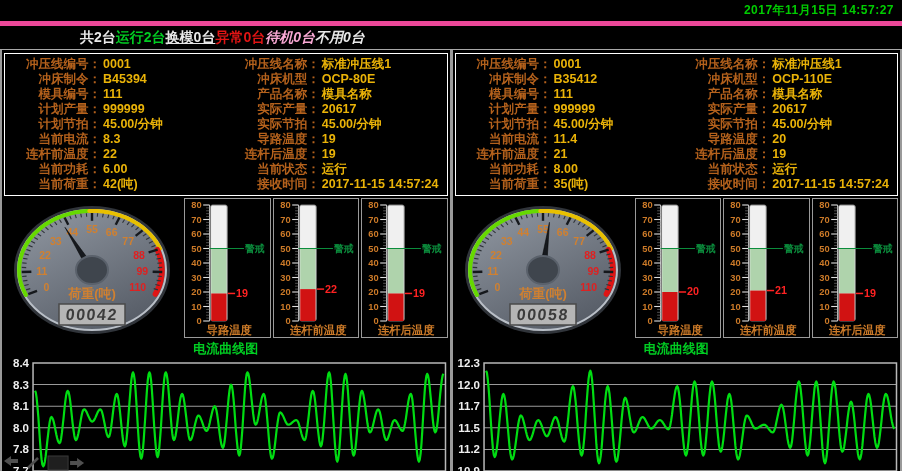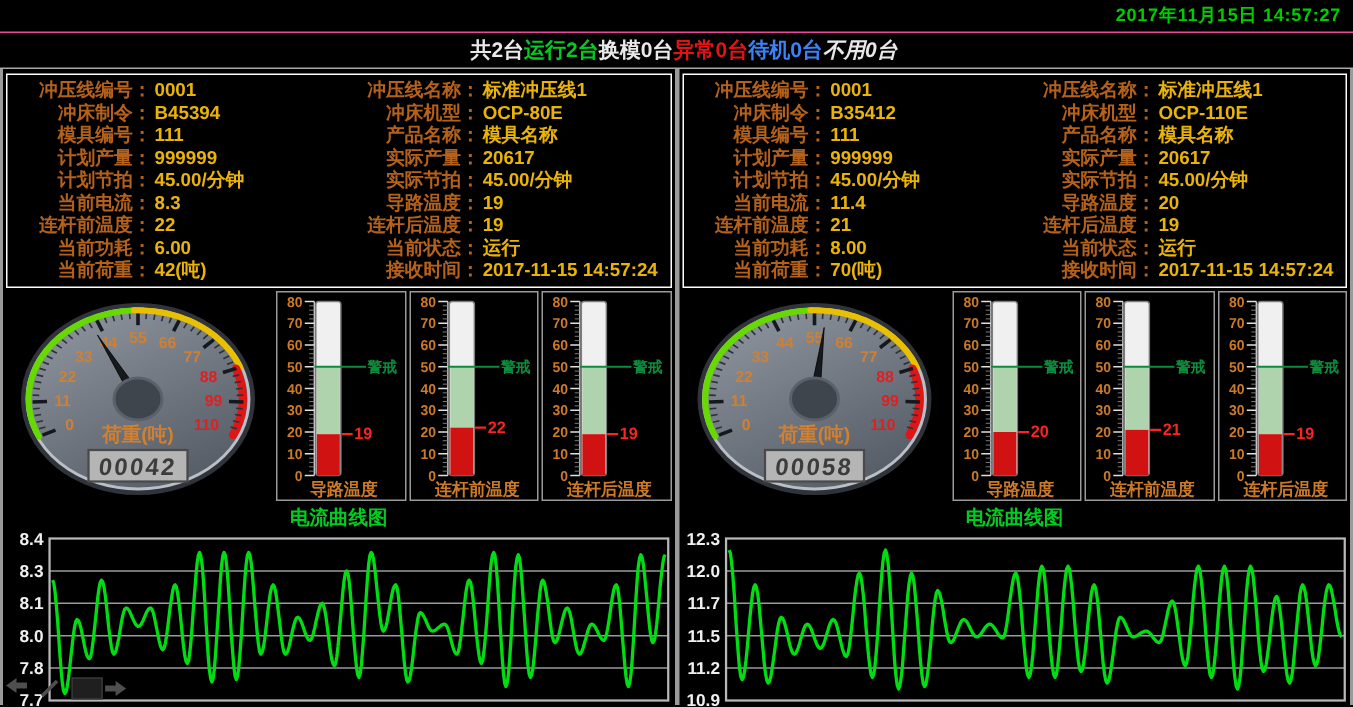--- a/index.html
+++ b/index.html
@@ -1,19 +1,19 @@
 <!DOCTYPE html>
 <html><head>
 <meta charset="utf-8">
 <style>
   html,body{margin:0;padding:0;background:#000;}
   body{width:902px;height:471px;overflow:hidden;font-family:"Liberation Sans",sans-serif;font-weight:bold;position:relative;}
   .header{height:21px;display:flex;justify-content:flex-end;align-items:center;padding-right:8px;box-sizing:border-box;}
   .datetime{color:#00cc00;font-size:12px;letter-spacing:.5px;}
-  .statusbar{height:23px;border-top:1px solid #ec4899;border-bottom:1px solid #a8a8a8;display:flex;align-items:center;justify-content:center;padding:0 70px 0 80px;font-size:14px;}
+  .statusbar{height:23px;border-top:5px solid #ec4899;border-bottom:1px solid #a8a8a8;display:flex;align-items:center;justify-content:flex-start;padding:0 70px 0 80px;font-size:14px;}
   .main{display:flex;height:424px;border-left:2px solid #9a9a9a;border-right:2px solid #9a9a9a;box-sizing:border-box;}
   .panel{flex:1;display:flex;flex-direction:column;min-width:0;}
   .panel.right{border-left:3px solid #9a9a9a;}
   .info-box{border:1px solid #ffffff;margin:3px 2px 2px 2px;height:140px;display:flex;font-size:12.5px;padding:3px 2px;box-sizing:content-box;}
   .info-col{flex:1;display:flex;flex-direction:column;justify-content:space-between;min-width:0;}
   .info-row{display:flex;line-height:15px;white-space:nowrap;}
   .lbl{width:94px;text-align:right;color:#b4611c;flex:none;}
   .val{color:#eab308;margin-left:2px;}
   .meters{display:flex;height:140px;padding:0 2px;gap:2px;align-items:stretch;}
   .gauge-wrap{width:178px;flex:none;}
@@ -27,23 +27,23 @@
 </head>
 <body>
 
 <div class="header">
   <span class="datetime">2017年11月15日 14:57:27</span>
 </div>
 
 <div class="statusbar">
   <span style="color: rgb(232, 232, 232);">共2台</span>
   <span style="color: rgb(0, 204, 34);">运行2台</span>
-  <span style="color: rgb(232, 232, 232);">换模0台</span>
+  <span style="color: rgb(232, 232, 232); text-decoration: underline;">换模0台</span>
   <span style="color: rgb(224, 20, 20);">异常0台</span>
-  <span style="color: #3b82f6;">待机0台</span>
+  <span style="color: #f9a8d4; font-style: italic;">待机0台</span>
   <span style="color: rgb(232, 232, 232); font-style: italic;">不用0台</span>
 </div>
 
 <div class="main">
 
   <div class="panel">
     <div class="info-box">
       <div class="info-col">
         <div class="info-row">
             <span class="lbl">冲压线编号：</span>
@@ -446,21 +446,21 @@
         <div class="info-row">
             <span class="lbl">连杆前温度：</span>
             <span class="val">21</span>
           </div>
         <div class="info-row">
             <span class="lbl">当前功耗：</span>
             <span class="val">8.00</span>
           </div>
         <div class="info-row">
             <span class="lbl">当前荷重：</span>
-            <span class="val">70(吨)</span>
+            <span class="val">35(吨)</span>
           </div>
       </div>
       <div class="info-col">
         <div class="info-row">
             <span class="lbl">冲压线名称：</span>
             <span class="val">标准冲压线1</span>
           </div>
         <div class="info-row">
             <span class="lbl">冲床机型：</span>
             <span class="val">OCP-110E</span>

